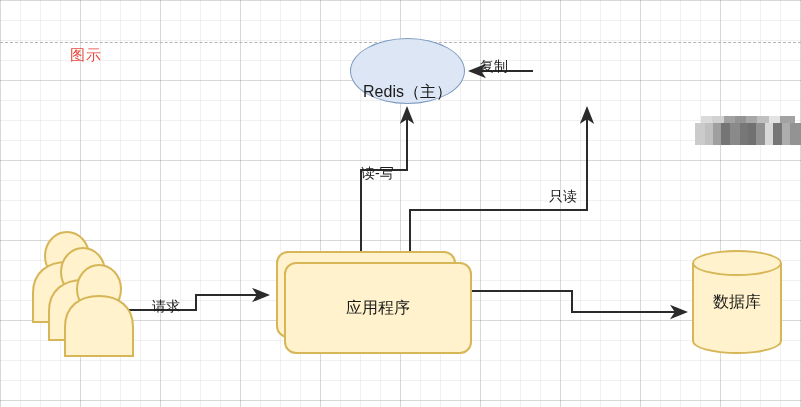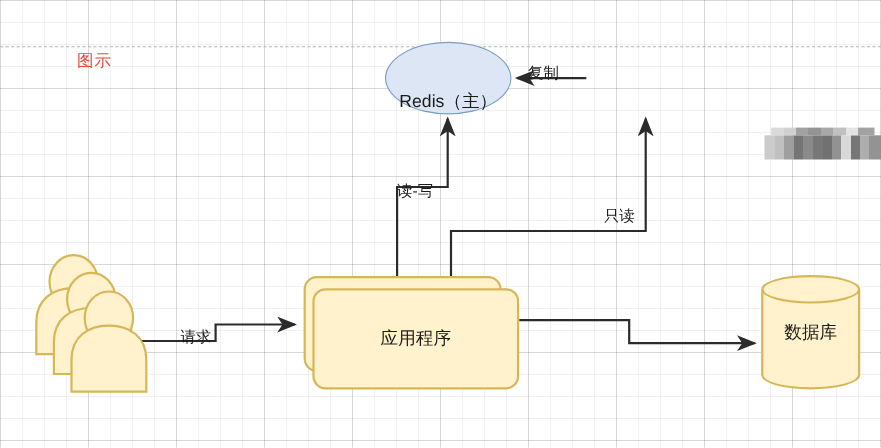--- a/index.html
+++ b/index.html
@@ -124,21 +124,21 @@
   .edge-label {
     position: absolute;
     font-size: 14px;
     color: #1b1b1b;
     background: transparent;
     white-space: nowrap;
   }
   #label-replicate { left: 480px; top: 58px; }
   #label-readwrite { left: 361px; top: 165px; }
   #label-readonly  { left: 513px; top: 188px; margin-left: 36px; }
-  #label-request   { left: 164px; top: 298px; }
+  #label-request   { left: 152px; top: 298px; }
 
   
   .mosaic {
     position: absolute;
     left: 695px; top: 123px;
     width: 106px; height: 22px;
     background-image:
       linear-gradient(to right,
         #c9c9c9 0 9%,   #bdbdbd 9% 17%, #9a9a9a 17% 25%,
         #6e6e6e 25% 33%, #848484 33% 42%, #707070 42% 50%,

